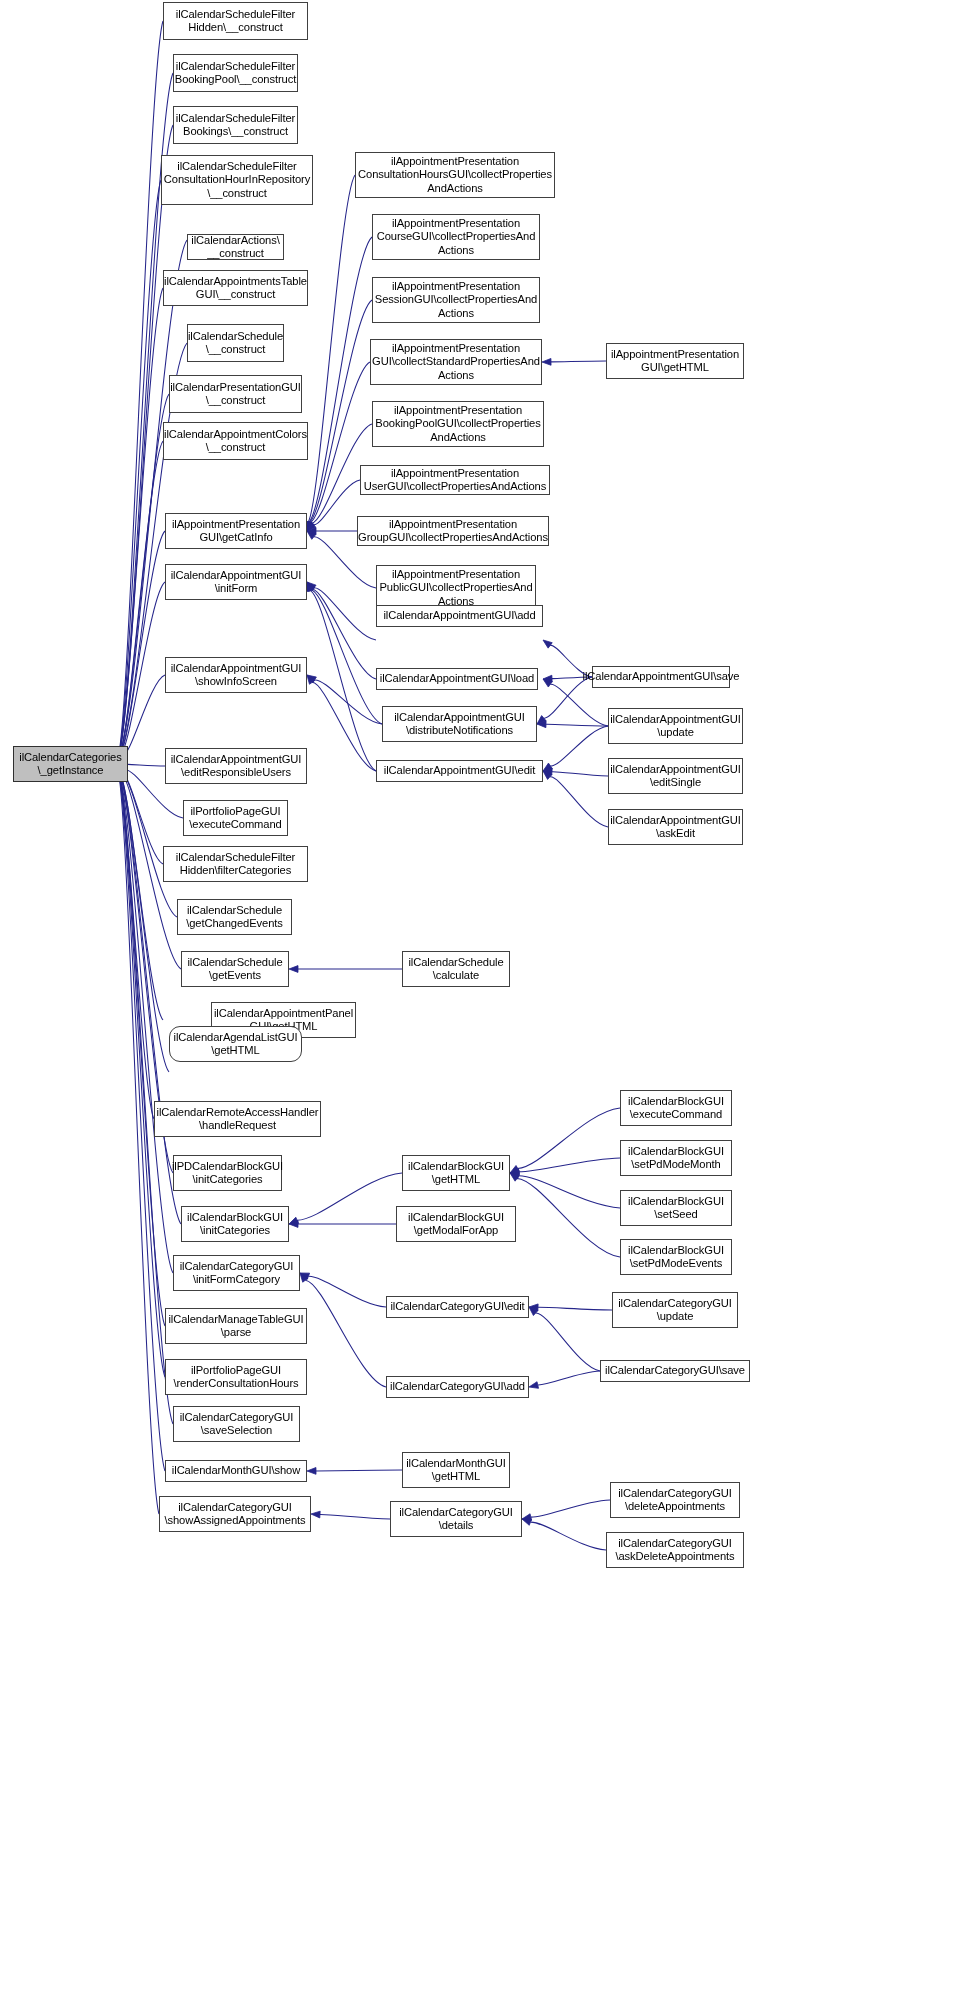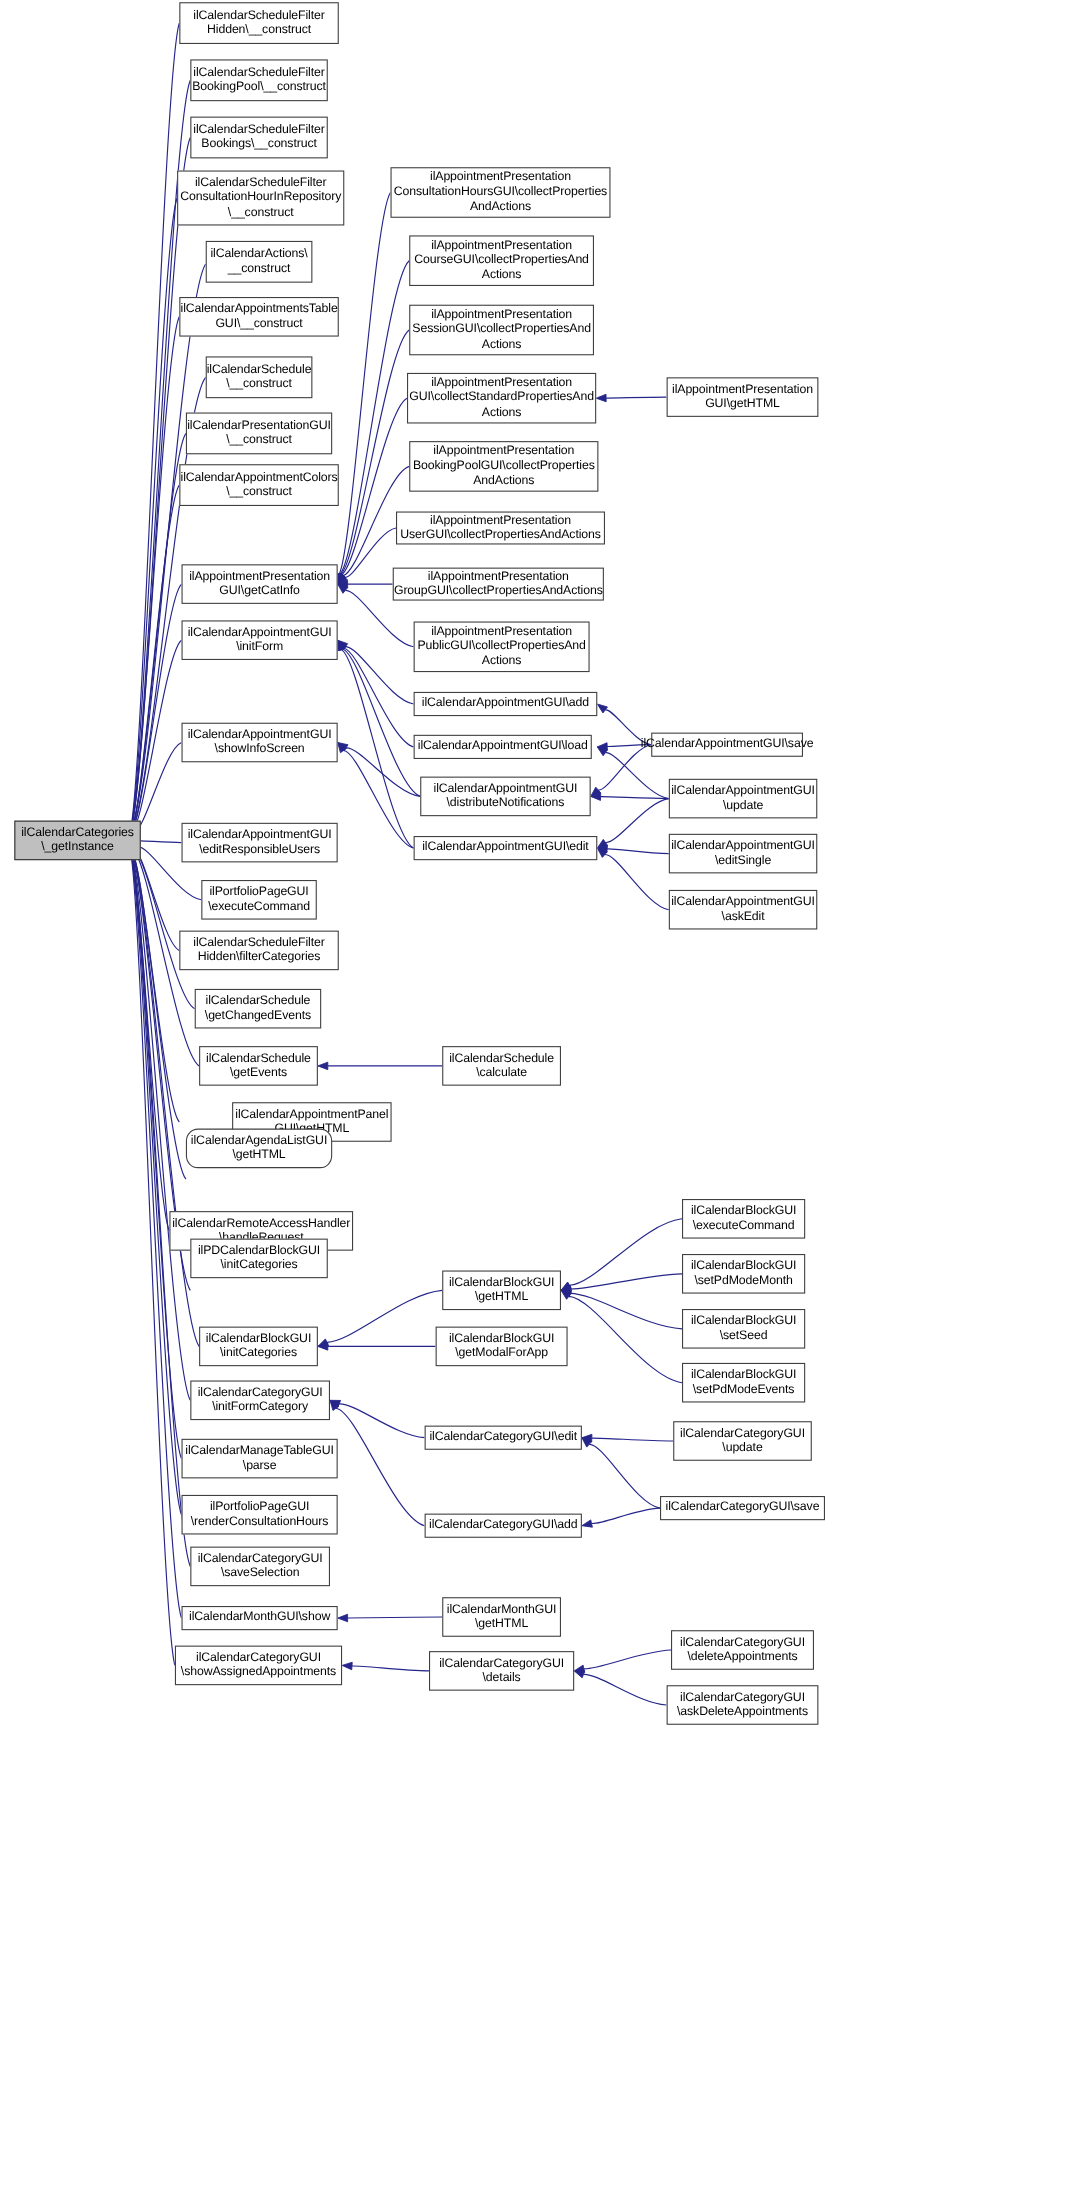--- a/index.html
+++ b/index.html
@@ -159,21 +159,21 @@
 \_getInstance</div>
       <div class="node" style="left: 163px; top: 2px; width: 145px; height: 38px;">ilCalendarScheduleFilter
 Hidden\__construct</div>
       <div class="node" style="left: 173px; top: 54px; width: 125px; height: 38px;">ilCalendarScheduleFilter
 BookingPool\__construct</div>
       <div class="node" style="left: 173px; top: 106px; width: 125px; height: 38px;">ilCalendarScheduleFilter
 Bookings\__construct</div>
       <div class="node" style="left: 161px; top: 155px; width: 152px; height: 50px;">ilCalendarScheduleFilter
 ConsultationHourInRepository
 \__construct</div>
-      <div class="node" style="left: 187px; top: 219px; width: 97px; height: 38px;">ilCalendarActions\
+      <div class="node" style="left: 187px; top: 234px; width: 97px; height: 26px;">ilCalendarActions\
 __construct</div>
       <div class="node" style="left: 163px; top: 270px; width: 145px; height: 36px;">ilCalendarAppointmentsTable
 GUI\__construct</div>
       <div class="node" style="left: 187px; top: 324px; width: 97px; height: 38px;">ilCalendarSchedule
 \__construct</div>
       <div class="node" style="left: 169px; top: 375px; width: 133px; height: 38px;">ilCalendarPresentationGUI
 \__construct</div>
       <div class="node" style="left: 163px; top: 422px; width: 145px; height: 38px;">ilCalendarAppointmentColors
 \__construct</div>
       <div class="node" style="left: 165px; top: 513px; width: 142px; height: 36px;">ilAppointmentPresentation
@@ -191,21 +191,21 @@
       <div class="node" style="left: 177px; top: 899px; width: 115px; height: 36px;">ilCalendarSchedule
 \getChangedEvents</div>
       <div class="node" style="left: 181px; top: 951px; width: 108px; height: 36px;">ilCalendarSchedule
 \getEvents</div>
       <div class="node" style="left: 163px; top: 1002px; width: 145px; height: 36px; margin-left: 48px;">ilCalendarAppointmentPanel
 GUI\getHTML</div>
       <div class="node" style="left: 169px; top: 1026px; width: 133px; height: 36px; border-radius: 11px;">ilCalendarAgendaListGUI
 \getHTML</div>
       <div class="node" style="left: 154px; top: 1101px; width: 167px; height: 36px;">ilCalendarRemoteAccessHandler
 \handleRequest</div>
-      <div class="node" style="left: 173px; top: 1126px; width: 125px; height: 36px;">ilPDCalendarBlockGUI
+      <div class="node" style="left: 173px; top: 1155px; width: 109px; height: 36px;">ilPDCalendarBlockGUI
 \initCategories</div>
       <div class="node" style="left: 181px; top: 1206px; width: 108px; height: 36px;">ilCalendarBlockGUI
 \initCategories</div>
       <div class="node" style="left: 173px; top: 1255px; width: 127px; height: 36px;">ilCalendarCategoryGUI
 \initFormCategory</div>
       <div class="node" style="left: 165px; top: 1308px; width: 142px; height: 36px;">ilCalendarManageTableGUI
 \parse</div>
       <div class="node" style="left: 165px; top: 1359px; width: 142px; height: 36px;">ilPortfolioPageGUI
 \renderConsultationHours</div>
       <div class="node" style="left: 173px; top: 1406px; width: 127px; height: 36px;">ilCalendarCategoryGUI
@@ -228,21 +228,21 @@
       <div class="node" style="left: 372px; top: 401px; width: 172px; height: 46px;">ilAppointmentPresentation
 BookingPoolGUI\collectProperties
 AndActions</div>
       <div class="node" style="left: 360px; top: 465px; width: 190px; height: 30px;">ilAppointmentPresentation
 UserGUI\collectPropertiesAndActions</div>
       <div class="node" style="left: 357px; top: 516px; width: 192px; height: 30px;">ilAppointmentPresentation
 GroupGUI\collectPropertiesAndActions</div>
       <div class="node" style="left: 376px; top: 565px; width: 160px; height: 46px;">ilAppointmentPresentation
 PublicGUI\collectPropertiesAnd
 Actions</div>
-      <div class="node" style="left: 376px; top: 629px; width: 167px; height: 22px;">ilCalendarAppointmentGUI\add</div>
+      <div class="node" style="left: 376px; top: 605px; width: 167px; height: 22px;">ilCalendarAppointmentGUI\add</div>
       <div class="node" style="left: 376px; top: 668px; width: 162px; height: 22px;">ilCalendarAppointmentGUI\load</div>
       <div class="node" style="left: 382px; top: 706px; width: 155px; height: 36px;">ilCalendarAppointmentGUI
 \distributeNotifications</div>
       <div class="node" style="left: 376px; top: 760px; width: 167px; height: 22px;">ilCalendarAppointmentGUI\edit</div>
       <div class="node" style="left: 402px; top: 951px; width: 108px; height: 36px;">ilCalendarSchedule
 \calculate</div>
       <div class="node" style="left: 402px; top: 1155px; width: 108px; height: 36px;">ilCalendarBlockGUI
 \getHTML</div>
       <div class="node" style="left: 396px; top: 1206px; width: 120px; height: 36px;">ilCalendarBlockGUI
 \getModalForApp</div>

